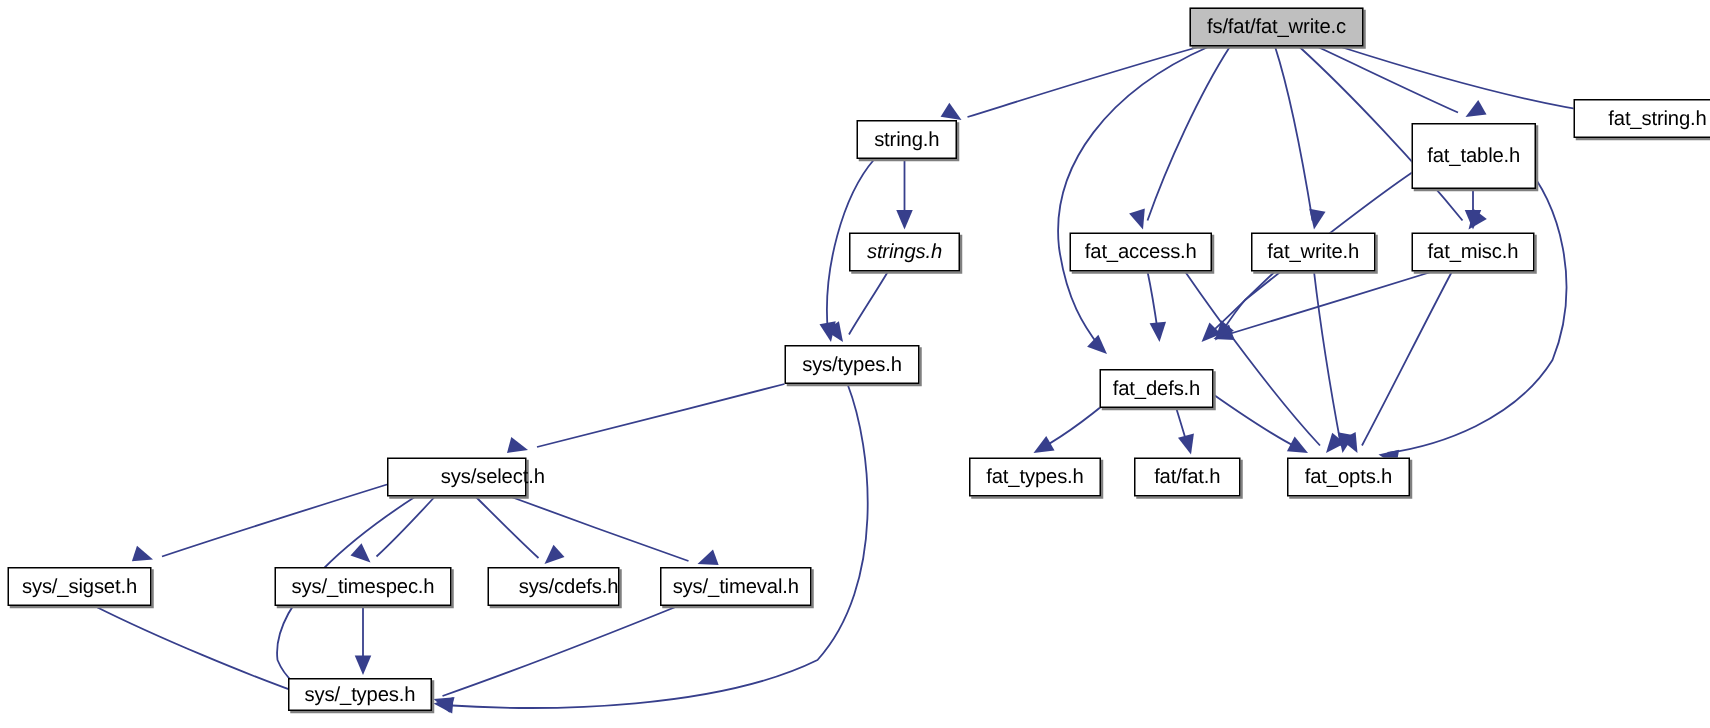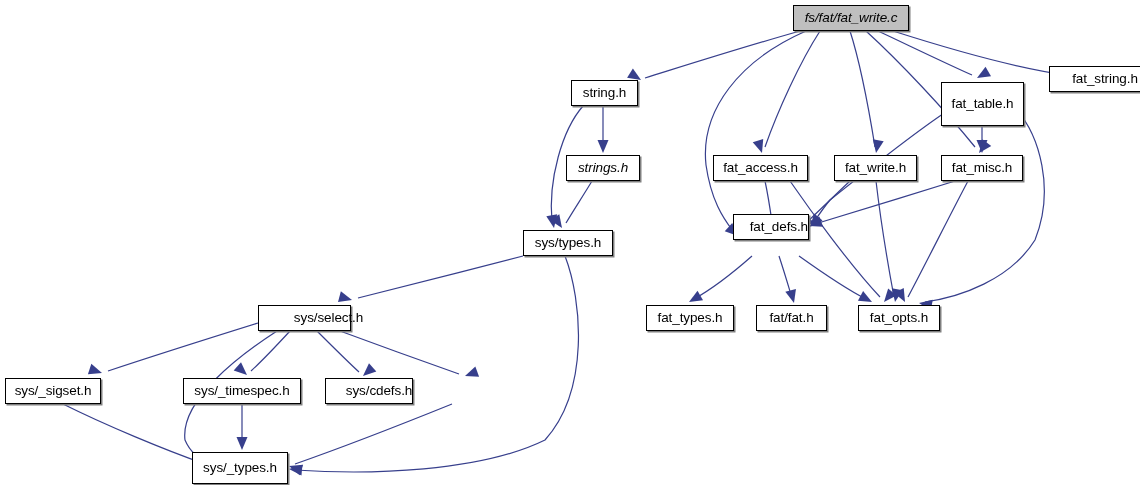--- a/index.html
+++ b/index.html
@@ -33,21 +33,20 @@
     line-height: 1;
     display: flex;
     align-items: center;
     justify-content: center;
     white-space: nowrap;
     box-shadow: 1.5px 1.5px 0 0 #808080;
     letter-spacing: -0.1px;
   }
   .node.root {
     background: #bfbfbf;
-    font-style: italic;
   }
 </style>
 </head>
 <body>
 
 <div id="graph-root">
   <svg id="edge-layer" viewBox="0 0 1140 485" width="1140" height="485" xmlns="http://www.w3.org/2000/svg">
       <path d="M 800 31 C 740 48 690 64 645 78" fill="none" stroke="#373f8c" stroke-width="1.2"></path>
       <polygon points="0,0 -5.5,-13 5.5,-13" fill="#373f8c" transform="translate(641,80) rotate(-58)"></polygon>
       <path d="M 806 31 C 740 60 700 110 706 165 C 711 200 723 218 733 231" fill="none" stroke="#373f8c" stroke-width="1.2"></path>
@@ -133,21 +132,21 @@
     </div>
     <div class="node" style="left: 834px; top: 155px; width: 83px; height: 26px;">
       <span>fat_write.h</span>
     </div>
     <div class="node" style="left: 941px; top: 155px; width: 82px; height: 26px;">
       <span>fat_misc.h</span>
     </div>
     <div class="node" style="left: 523px; top: 230px; width: 90px; height: 26px;">
       <span>sys/types.h</span>
     </div>
-    <div class="node" style="left: 733px; top: 214px; width: 76px; height: 26px; justify-content: flex-end;">
+    <div class="node" style="left: 733px; top: 246px; width: 76px; height: 26px;">
       <span>fat_defs.h</span>
     </div>
     <div class="node" style="left: 258px; top: 305px; width: 93px; height: 26px; padding-left: 48px;">
       <span>sys/select.h</span>
     </div>
     <div class="node" style="left: 646px; top: 305px; width: 88px; height: 26px;">
       <span>fat_types.h</span>
     </div>
     <div class="node" style="left: 756px; top: 305px; width: 71px; height: 26px;">
       <span>fat/fat.h</span>
@@ -157,16 +156,19 @@
     </div>
     <div class="node" style="left: 183px; top: 378px; width: 118px; height: 26px;">
       <span>sys/_timespec.h</span>
     </div>
     <div class="node" style="left: 5px; top: 378px; width: 96px; height: 26px;">
       <span>sys/_sigset.h</span>
     </div>
     <div class="node" style="left: 325px; top: 378px; width: 88px; height: 26px; padding-left: 20px;">
       <span>sys/cdefs.h</span>
     </div>
-    <div class="node" style="left: 192px; top: 452px; width: 96px; height: 32px;">
+    <div class="node" style="left: 440px; top: 378px; width: 101px; height: 26px;">
+      <span>sys/_timeval.h</span>
+    </div>
+    <div class="node" style="left: 192px; top: 452px; width: 96px; height: 22px;">
       <span>sys/_types.h</span>
     </div>
   </div>
 
 </body></html>

